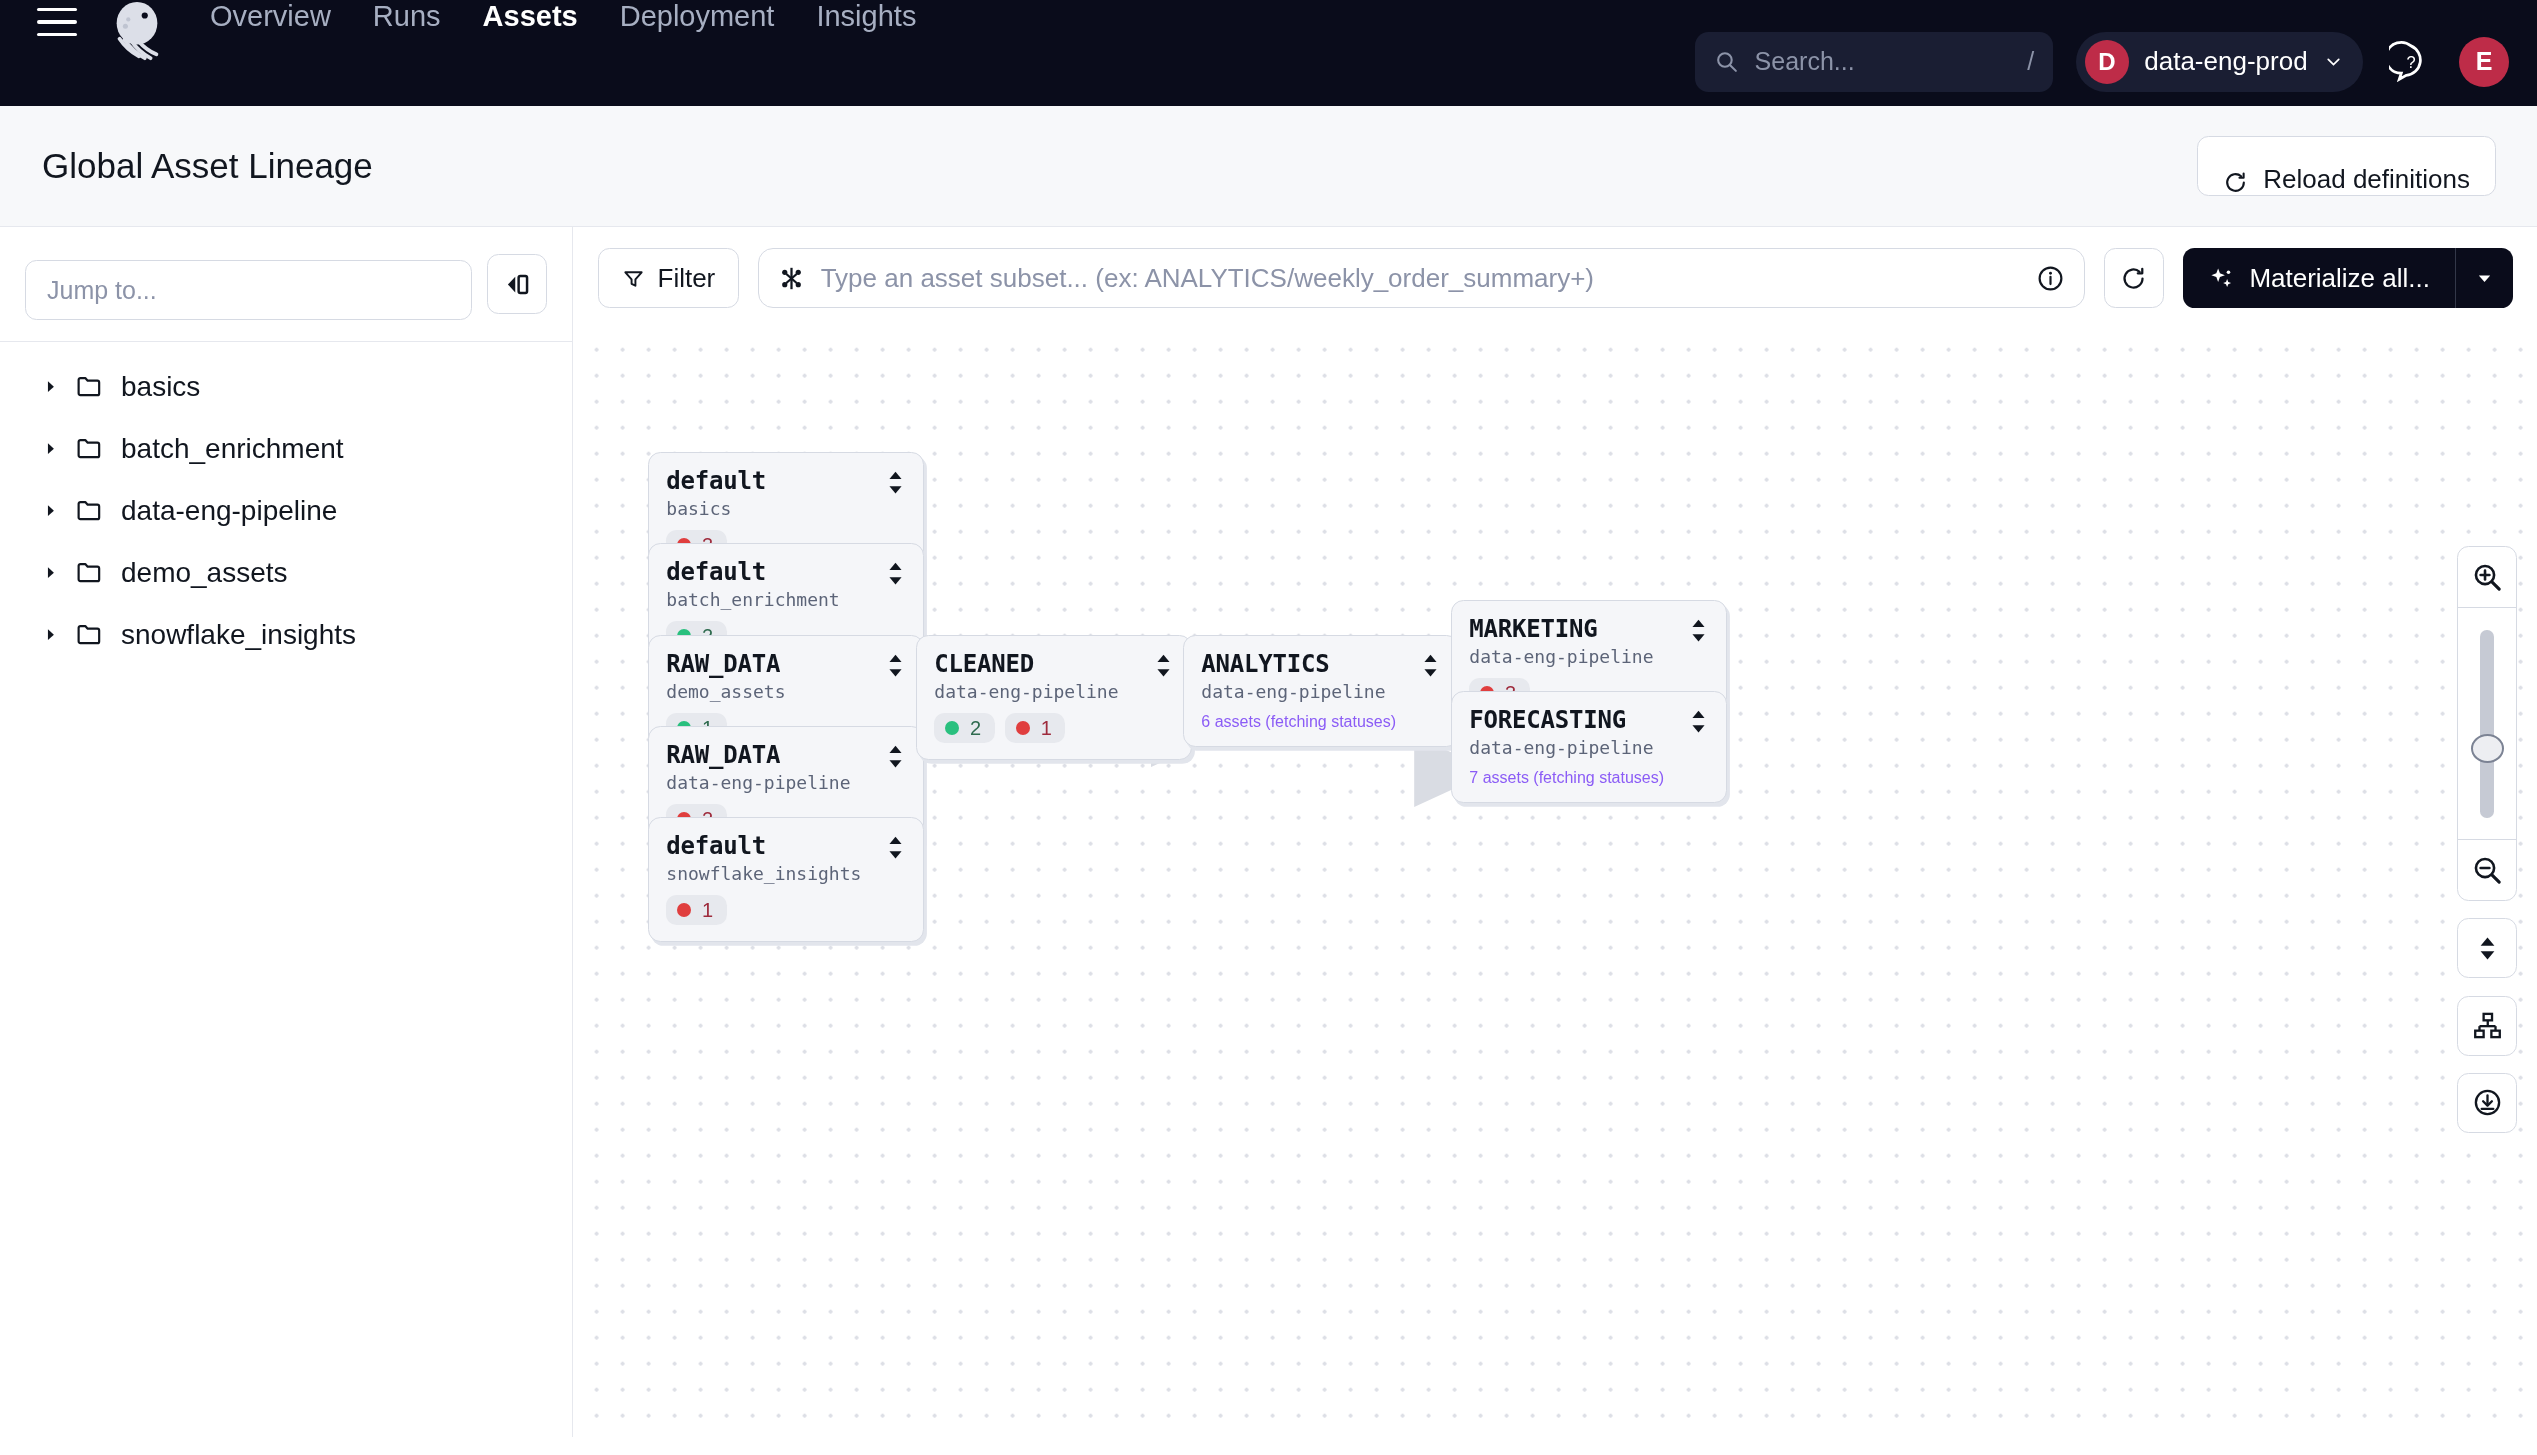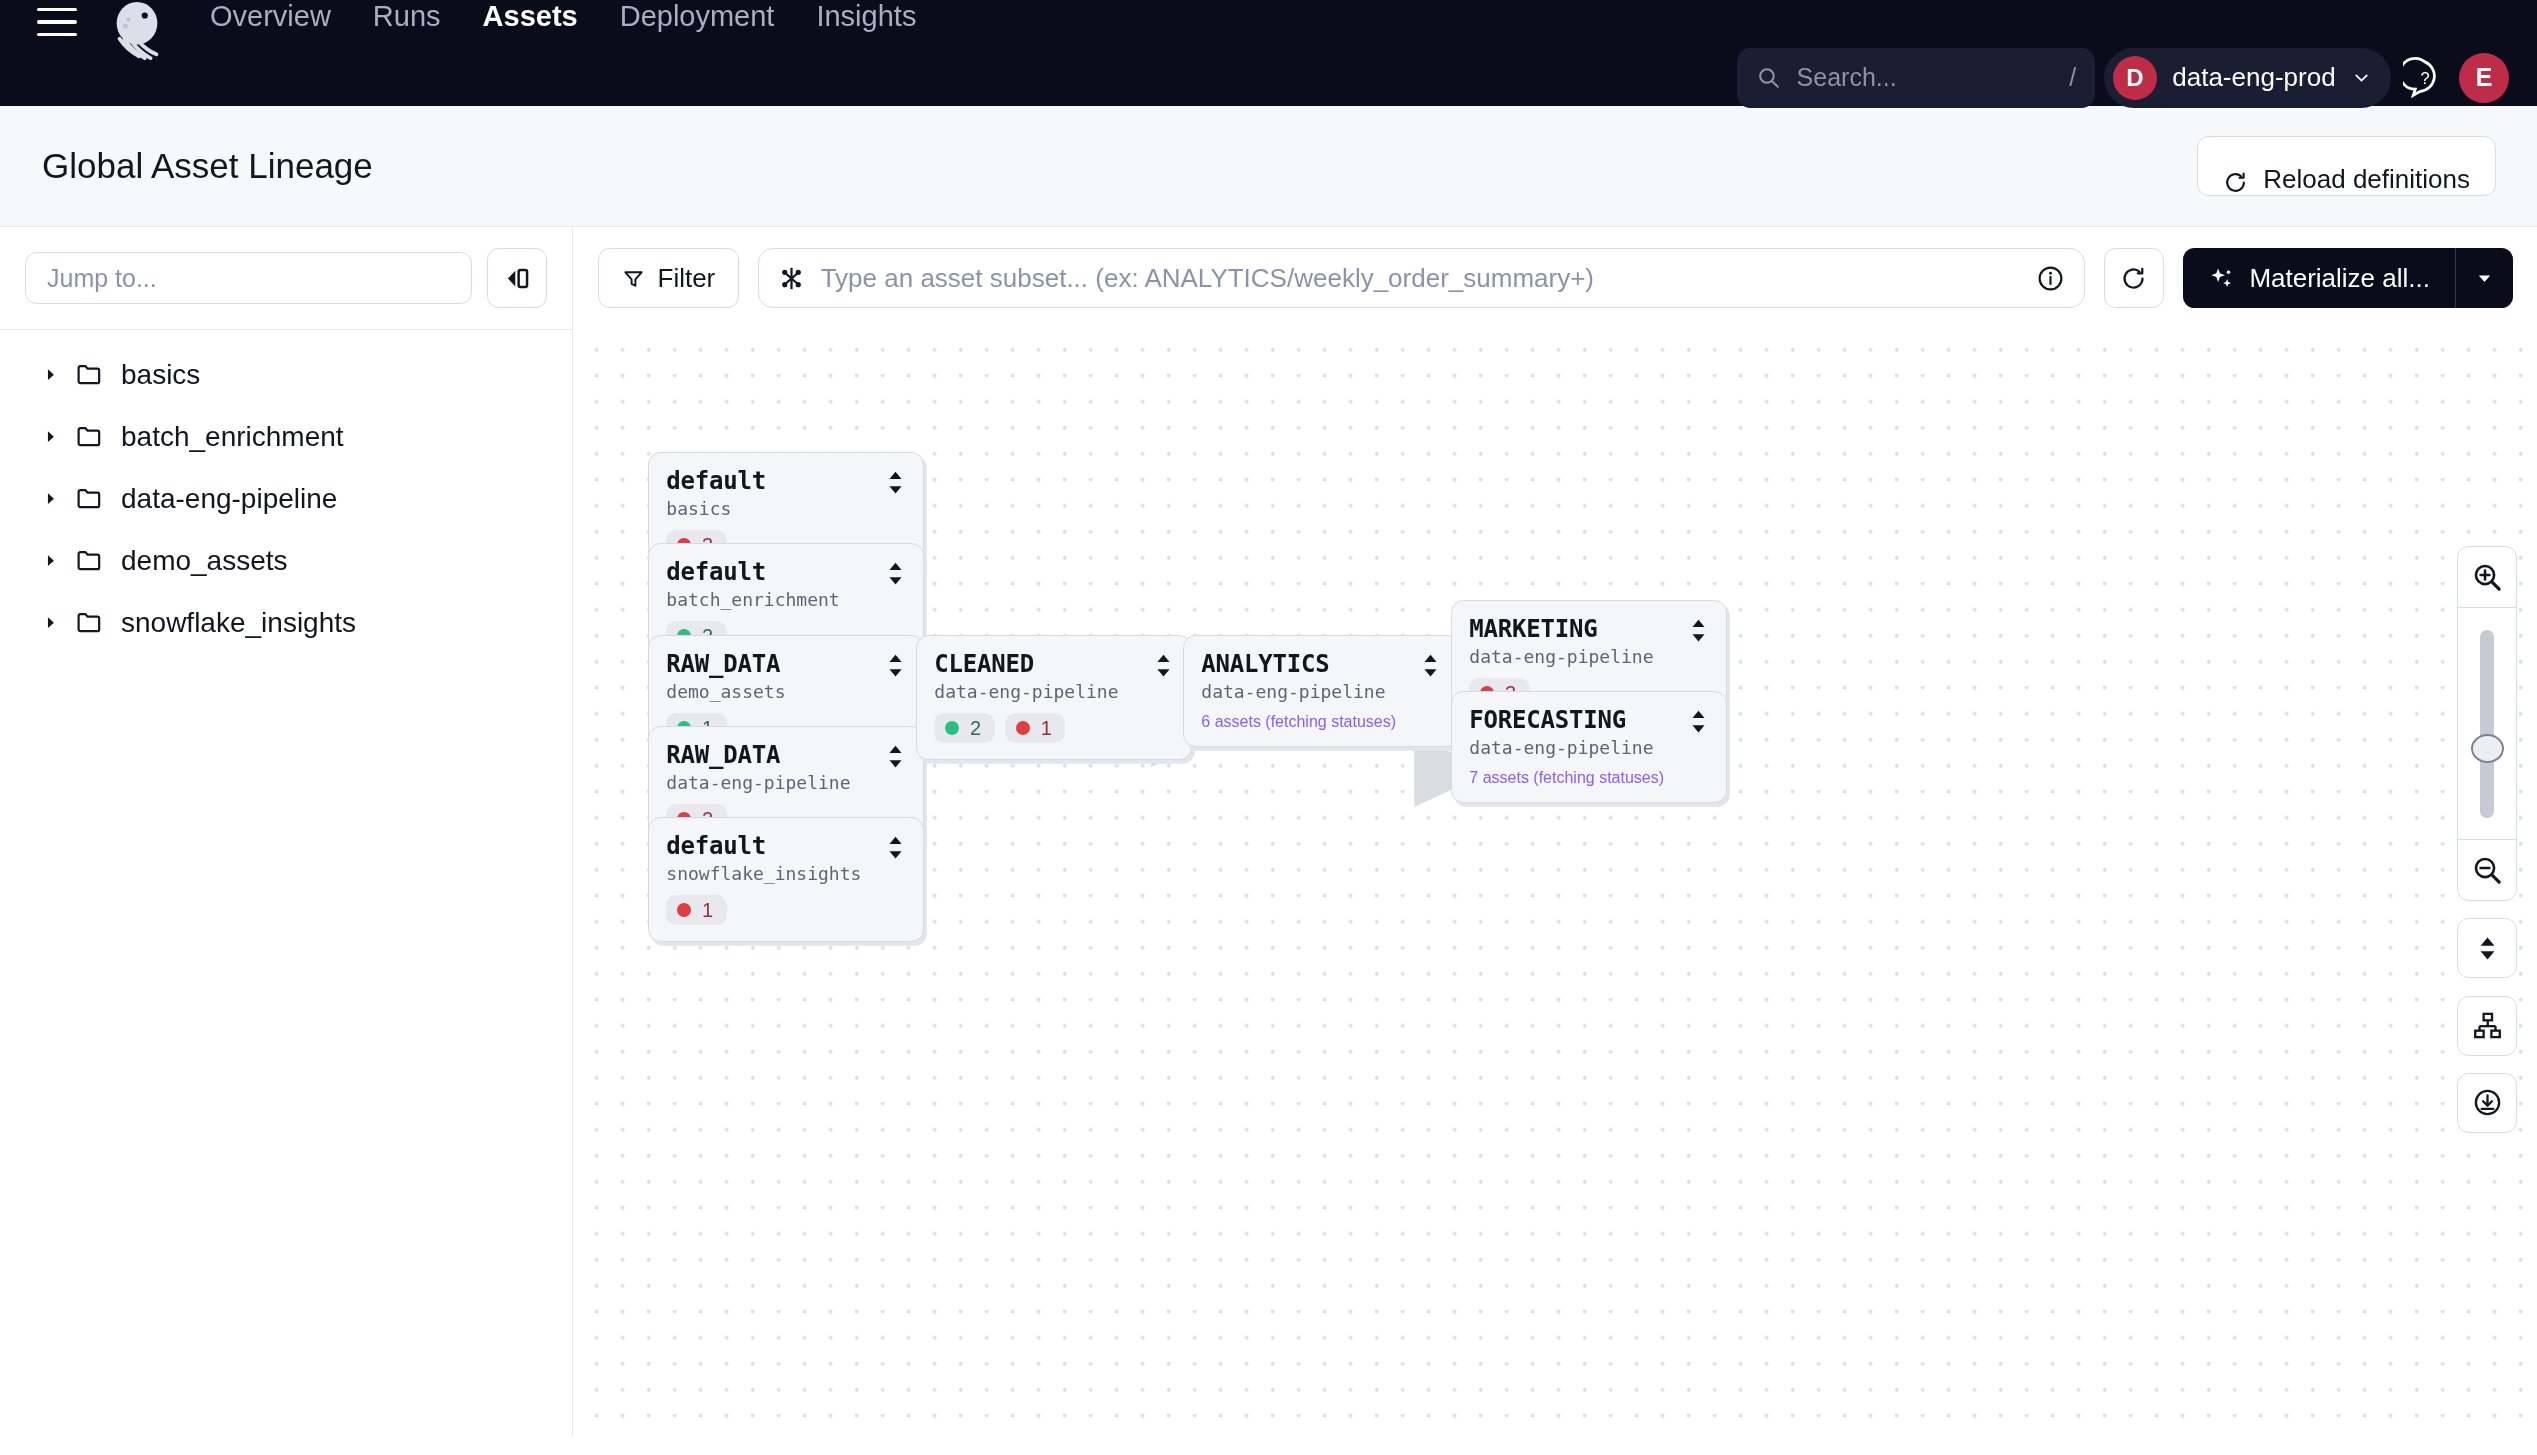--- a/index.html
+++ b/index.html
@@ -16,22 +16,22 @@
     display: flex; align-items: flex-start; padding: 0 37px;
     position: relative;
   }
   .hamburger { width: 44px; height: 44px; display: flex; flex-direction: column;
     justify-content: center; gap: 8.7px; cursor: pointer; margin-right: 25px; }
   .hamburger span { display: block; height: 3.8px; background: #fff; border-radius: 1.9px; width: 40px; }
   .logo { width: 62px; height: 62px; margin-right: 42px; display:block; }
   .navlinks { display: flex; align-items: center; gap: 42px; }
   .navlink { color: #A7AFC2; font-size: 29px; cursor: pointer; white-space: nowrap; }
   .navlink.active { color: #ffffff; font-weight: bold; }
-  .topright { position: absolute; right: 29px; top: 16px; height: 123px;
-    display: flex; align-items: center; gap: 9px; }
+  .topright { position: absolute; right: 29px; top: 0; height: 123px;
+    display: flex; align-items: center; gap: 23px; }
   .searchbox { width: 358px; height: 60px; background: #1A1E33; border-radius: 13.5px;
     display: flex; align-items: center; padding: 0 19px; gap: 15.4px; cursor: text; }
   .searchbox .ph { color: #8C93A8; font-size: 25px; flex: 1; }
   .searchbox .slash { color: #8C93A8; font-size: 25px; }
   .deploy { height: 60px; background: #1A1E33; border-radius: 33px; display: flex;
     align-items: center; padding: 0 19px 0 8.7px; gap: 15.4px; cursor: pointer; }
   .deploy .badge { width: 44px; height: 44px; border-radius: 50%; background: #BE2C48;
     color: #fff; font-size: 24px; font-weight: bold; display: flex; align-items: center;
     justify-content: center; }
   .deploy .dname { color: #fff; font-size: 26px; }
@@ -50,23 +50,23 @@
     font-size: 26px; color: #11161F; }
 
   
   .body { display: flex; height: calc(1455px - 123px - 122px); }
 
   
   .sidebar { width: 573px; border-right: 1px solid #E6E8EE; background: #fff;
     display: flex; flex-direction: column; }
   .jumprow { display: flex; align-items: center; gap: 15.4px; padding: 21px 25px;
     border-bottom: 1px solid #E6E8EE; }
-  .jumpinput { flex: 1; height: 52px; border: 1px solid #D6DAE3; border-radius: 11.5px;
+  .jumpinput { flex: 1; height: 60px; border: 1px solid #D6DAE3; border-radius: 11.5px;
     padding: 0 21px; font-size: 25px; color: #11161F; background: #fff;
-    font-family: "Liberation Sans", sans-serif; }
+    font-family: "Liberation Sans", sans-serif; margin-top: 12px; }
   .jumpinput::placeholder { color: #8C93A8; }
   .collapsebtn { width: 60px; height: 60px; border: 1px solid #D6DAE3; border-radius: 11.5px;
     background: #fff; display: flex; align-items: center; justify-content: center; cursor: pointer; }
   .tree { padding-top: 13.5px; }
   .treeitem { display: flex; align-items: center; gap: 0; height: 62px; padding-left: 42px;
     cursor: pointer; }
   .caret { width: 33px; display: flex; align-items: center; justify-content: flex-start; }
   .folder { width: 46px; display:flex; align-items:center; }
   .treelabel { font-size: 28px; color: #11161F; }
 

